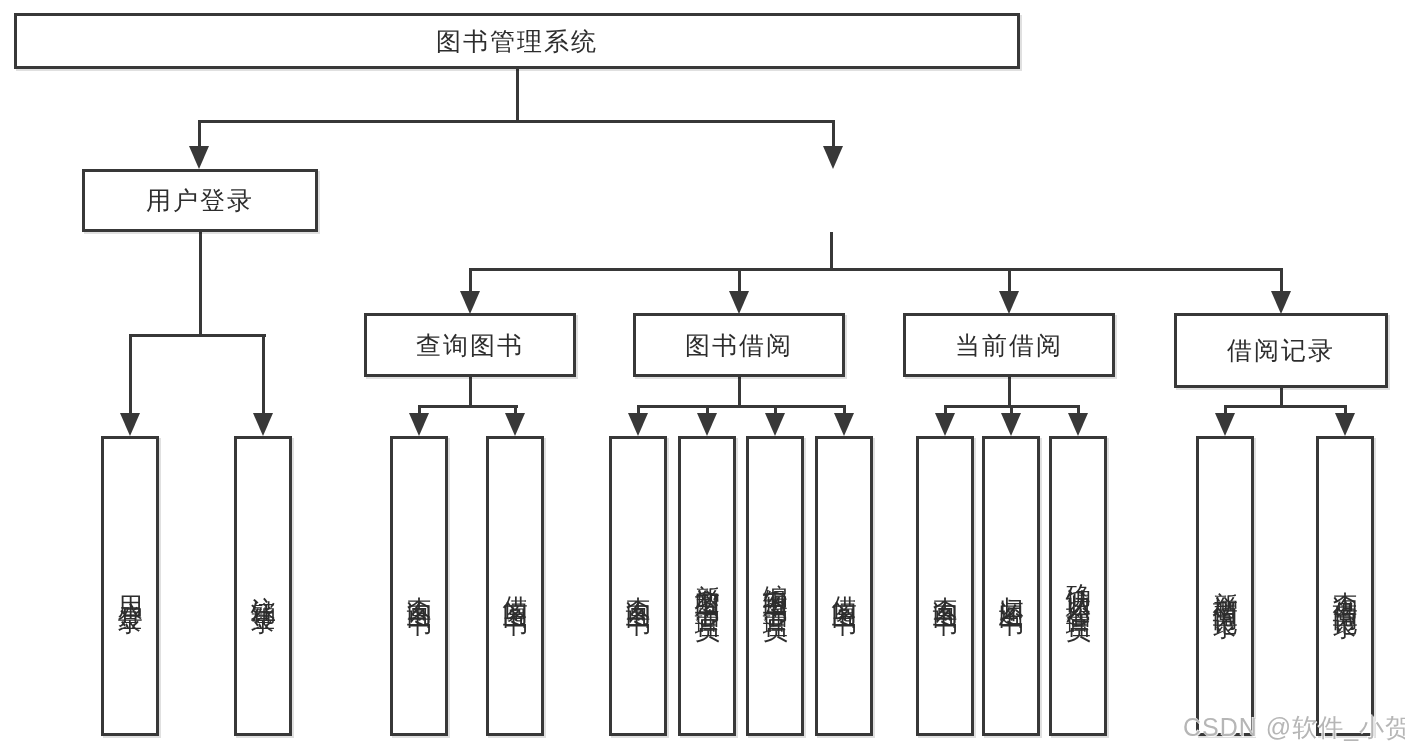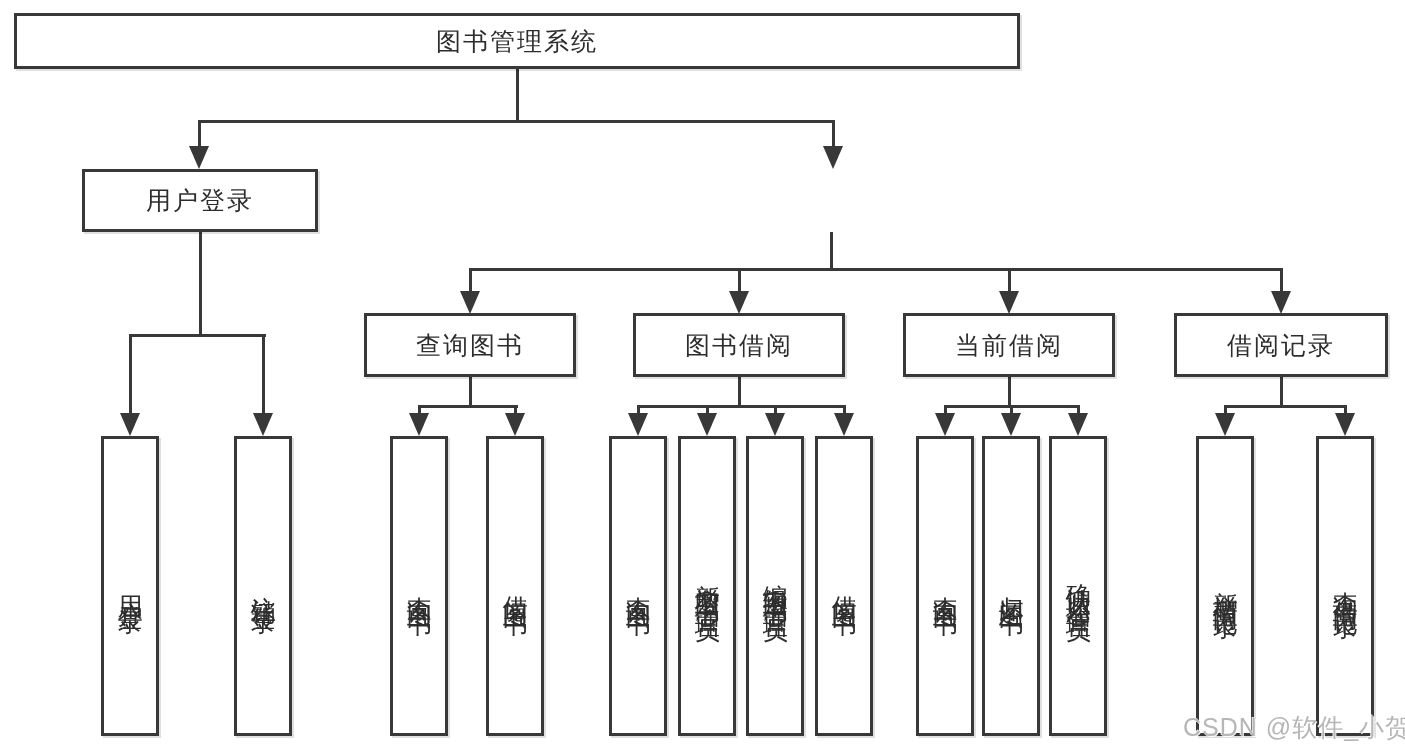--- a/index.html
+++ b/index.html
@@ -118,21 +118,21 @@
 
   <div class="node" style="left:364px;top:313px;width:212px;height:64px;">
     <span class="lbl">查询图书</span>
   </div>
   <div class="node" style="left:903px;top:313px;width:212px;height:64px;">
     <span class="lbl">当前借阅</span>
   </div>
   <div class="node" style="left:633px;top:313px;width:212px;height:64px;">
     <span class="lbl">图书借阅</span>
   </div>
-  <div class="node" style="left:1174px;top:313px;width:214px;height:64px;">
+  <div class="node" style="left:1174px;top:313px;width:214px;height:75px;">
     <span class="lbl">借阅记录</span>
   </div>
 
   <div class="node" style="left:101px;top:436px;width:58px;height:300px;">
     <span class="vlbl">用户登录</span>
   </div>
   <div class="node" style="left:234px;top:436px;width:58px;height:300px;">
     <span class="vlbl">注销登录</span>
   </div>
 

